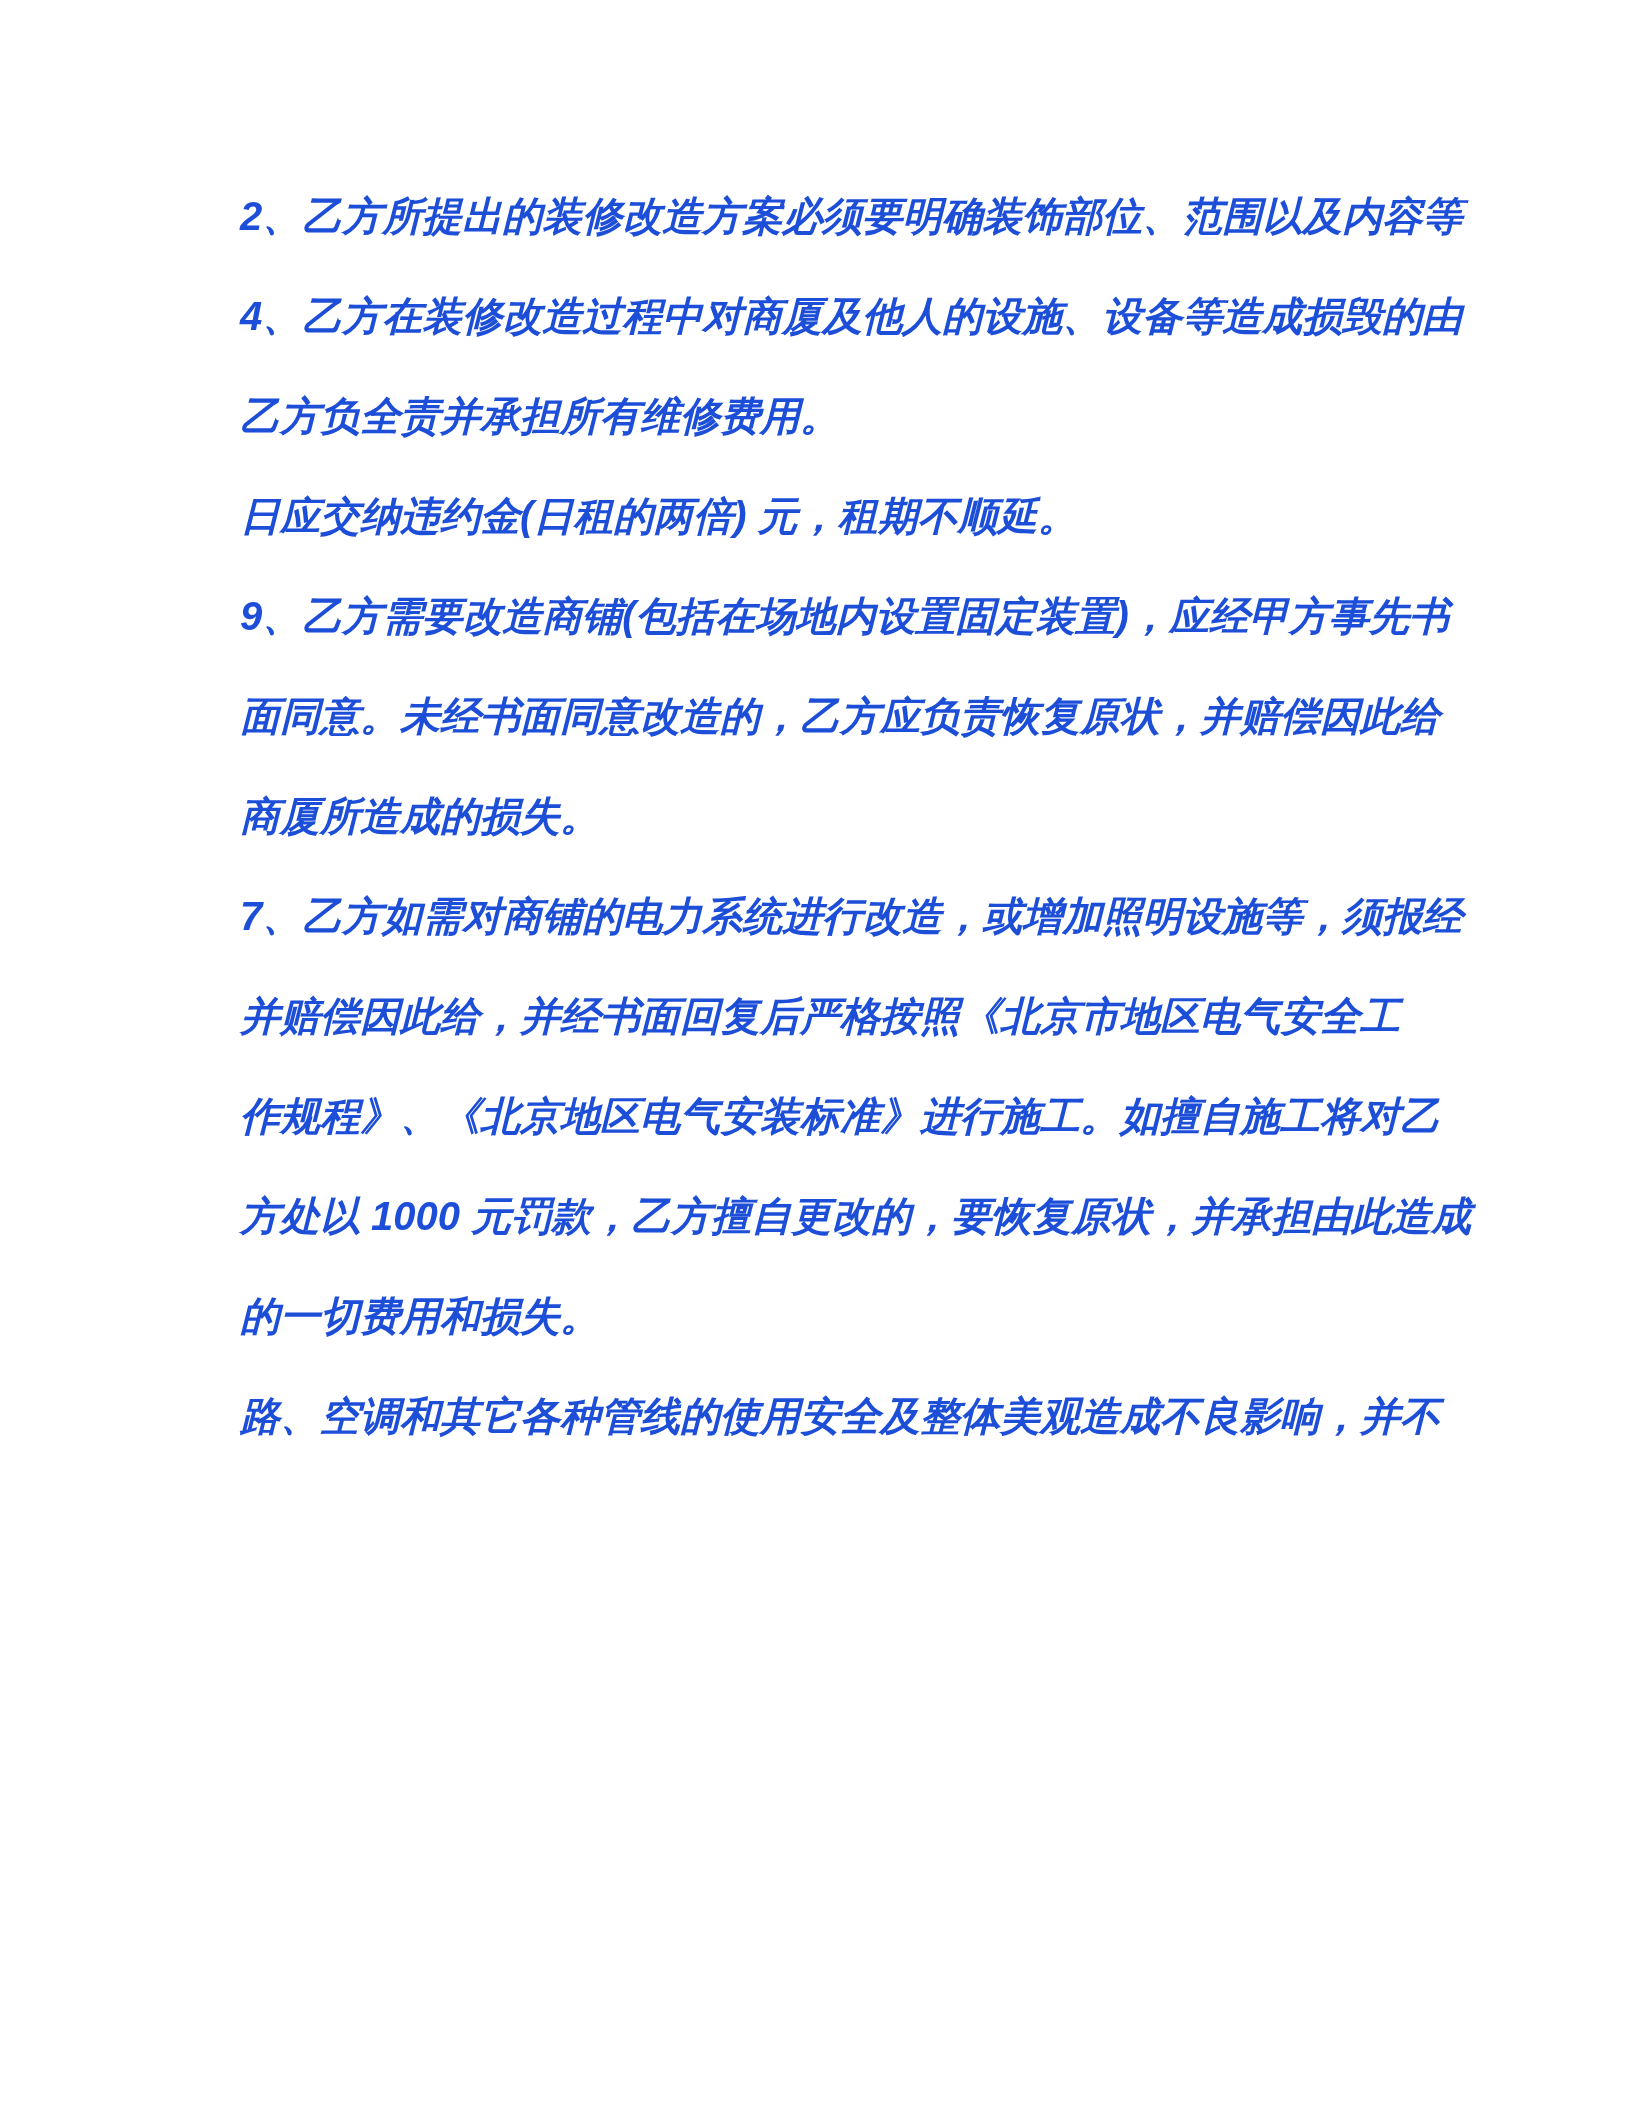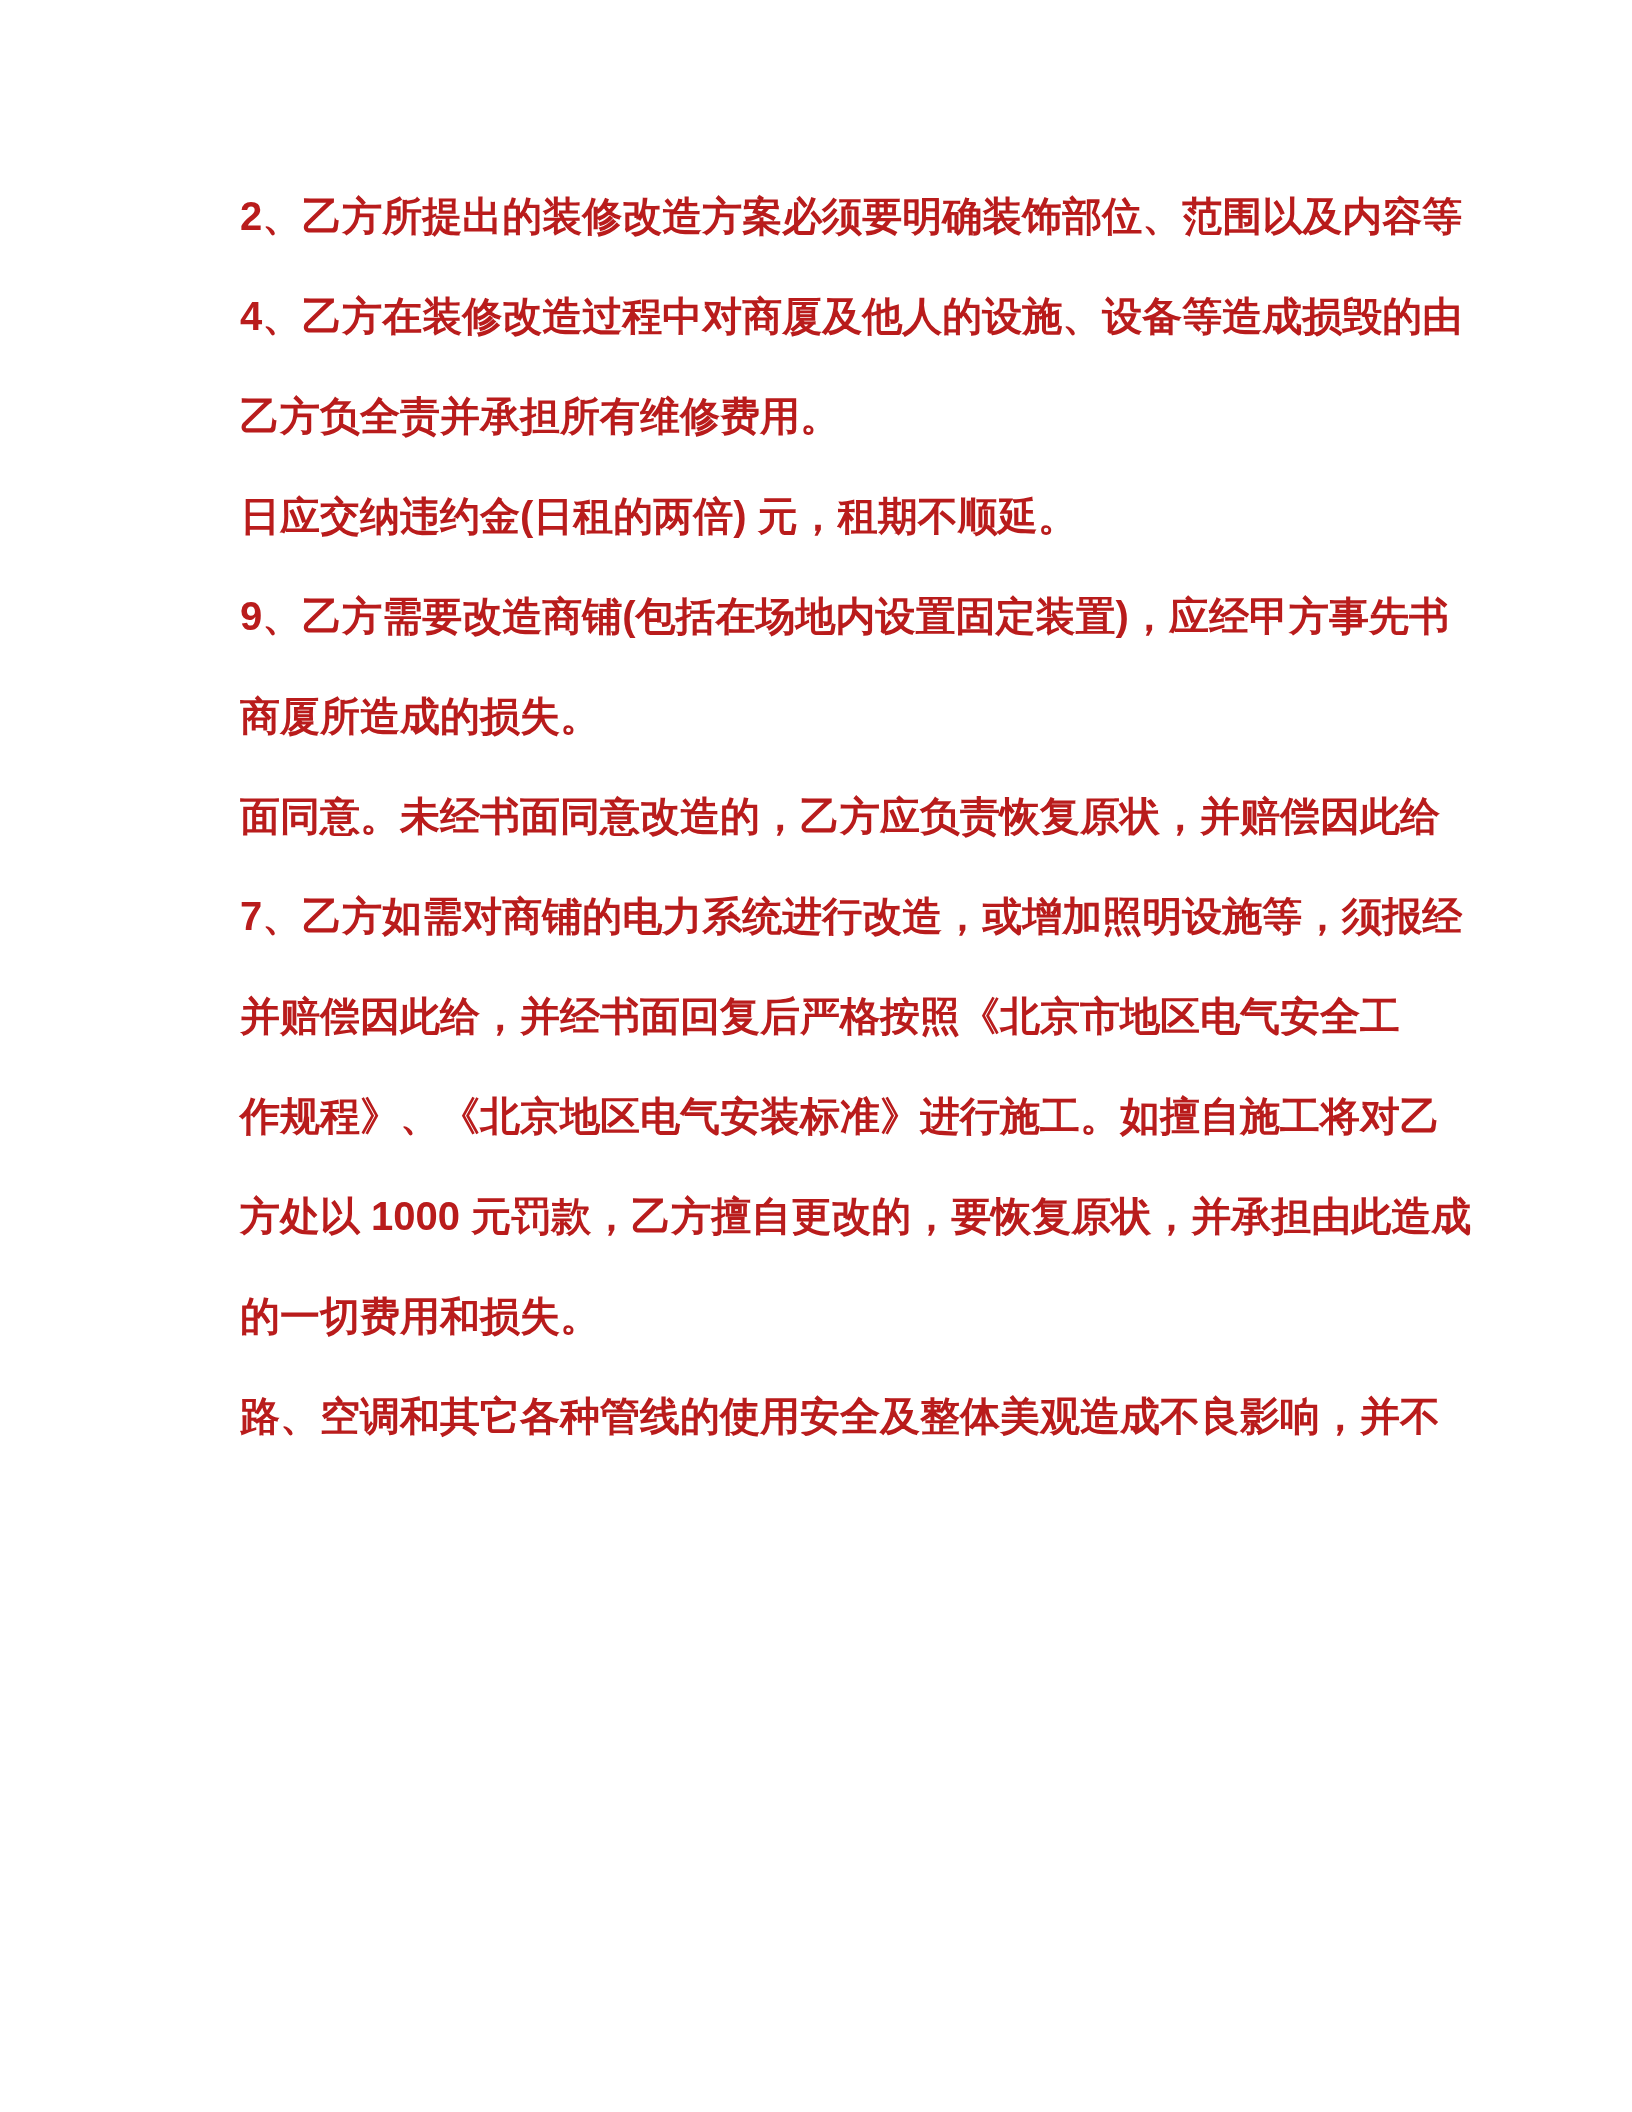--- a/index.html
+++ b/index.html
@@ -25,38 +25,39 @@
       top: 166px;
       width: 1280px;
     }
     .text-line {
       margin: 0;
       padding: 0;
       height: 100px;
       line-height: 100px;
       font-size: 40px;
       font-weight: 700;
-      color: #b91c1c;
+      color: #1d4ed8;
       font-family: "Liberation Sans", "DejaVu Sans", sans-serif;
       white-space: nowrap;
       letter-spacing: 0;
+      font-style: italic;
     }
   </style>
 </head>
 <body>
 
 <div class="page">
   <div class="doc-body">
     <p class="text-line">2、乙方所提出的装修改造方案必须要明确装饰部位、范围以及内容等</p>
     <p class="text-line">4、乙方在装修改造过程中对商厦及他人的设施、设备等造成损毁的由</p>
     <p class="text-line">乙方负全责并承担所有维修费用。</p>
     <p class="text-line">日应交纳违约金(日租的两倍) 元，租期不顺延。</p>
     <p class="text-line">9、乙方需要改造商铺(包括在场地内设置固定装置)，应经甲方事先书</p>
+    <p class="text-line">面同意。未经书面同意改造的，乙方应负责恢复原状，并赔偿因此给</p>
     <p class="text-line">商厦所造成的损失。</p>
-    <p class="text-line">面同意。未经书面同意改造的，乙方应负责恢复原状，并赔偿因此给</p>
     <p class="text-line">7、乙方如需对商铺的电力系统进行改造，或增加照明设施等，须报经</p>
     <p class="text-line">并赔偿因此给，并经书面回复后严格按照《北京市地区电气安全工</p>
     <p class="text-line">作规程》、《北京地区电气安装标准》进行施工。如擅自施工将对乙</p>
     <p class="text-line">方处以 1000 元罚款，乙方擅自更改的，要恢复原状，并承担由此造成</p>
     <p class="text-line">的一切费用和损失。</p>
     <p class="text-line">路、空调和其它各种管线的使用安全及整体美观造成不良影响，并不</p>
   </div>
 </div>
 
 </body></html>

